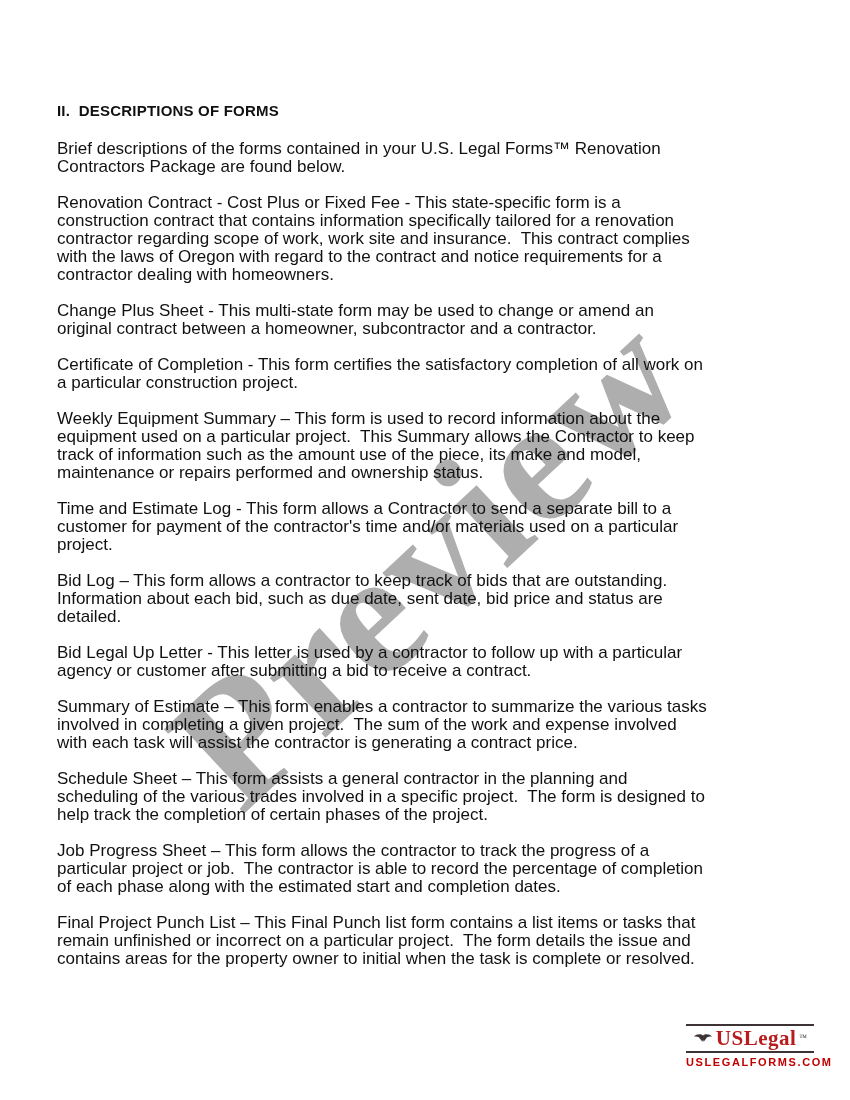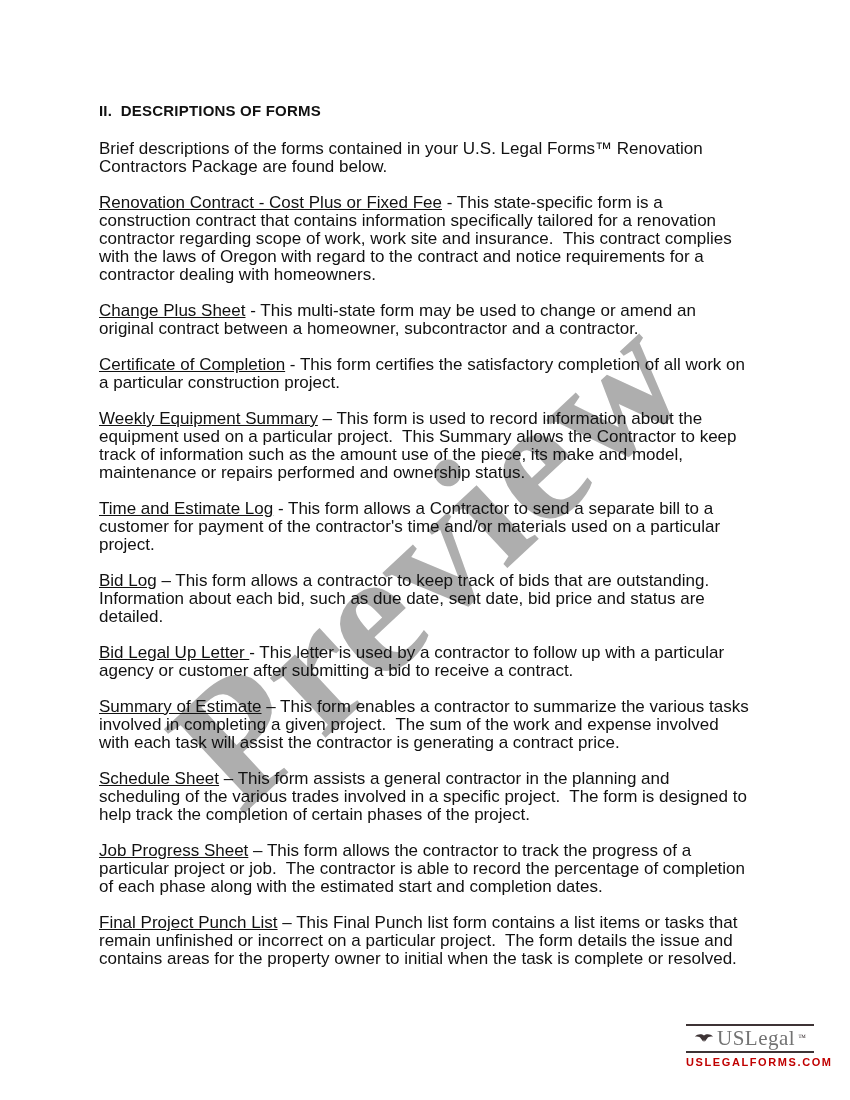--- a/index.html
+++ b/index.html
@@ -23,61 +23,60 @@
     color: #8f8f8f;
     opacity: 0.72;
     letter-spacing: 2px;
     white-space: nowrap;
     z-index: 0;
     user-select: none;
   }
   .content {
     position: relative;
     z-index: 1;
-    padding: 102px 99px 0 99px;
+    padding: 102px 99px 0 57px;
     width: 652px;
   }
   .doc-title {
     font-size: 15px;
     font-weight: bold;
     letter-spacing: 0.2px;
     margin: 0 0 21px 0;
     white-space: pre-wrap;
   }
   .para {
     font-size: 17px;
     line-height: 18px;
     margin: 0 0 18px 0;
     white-space: pre-wrap;
   }
   .form-name {
-    text-decoration: underline;
   }
   .logo {
     position: absolute;
     right: 36px;
     bottom: 32px;
     z-index: 2;
     width: 128px;
     text-align: center;
   }
   .logo-rule-wrap {
     border-top: 2px solid #3d3335;
     border-bottom: 2px solid #3d3335;
     padding: 1px 0 2px 0;
     display: flex;
     align-items: center;
     justify-content: center;
     gap: 3px;
   }
   .logo-wordmark {
     font-family: "Liberation Serif", serif;
-    font-weight: normal;
+    font-weight: bold;
     font-size: 21px;
-    color: #737373;
+    color: #b91c1c;
     letter-spacing: 0.5px;
     line-height: 22px;
     white-space: nowrap;
   }
   .logo-tm {
     font-family: "Liberation Serif", serif;
     font-size: 8px;
     color: #3d3335;
     vertical-align: top;
     line-height: 10px;

